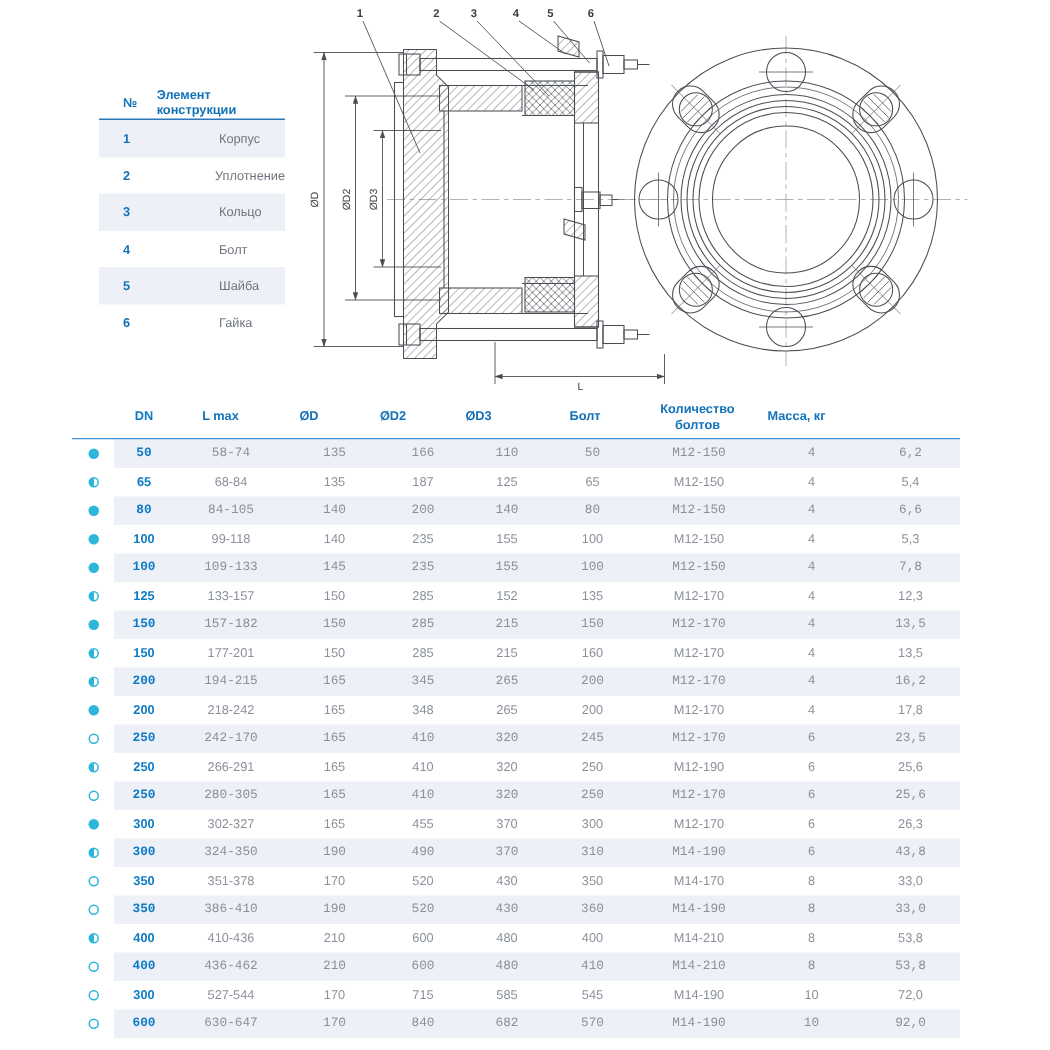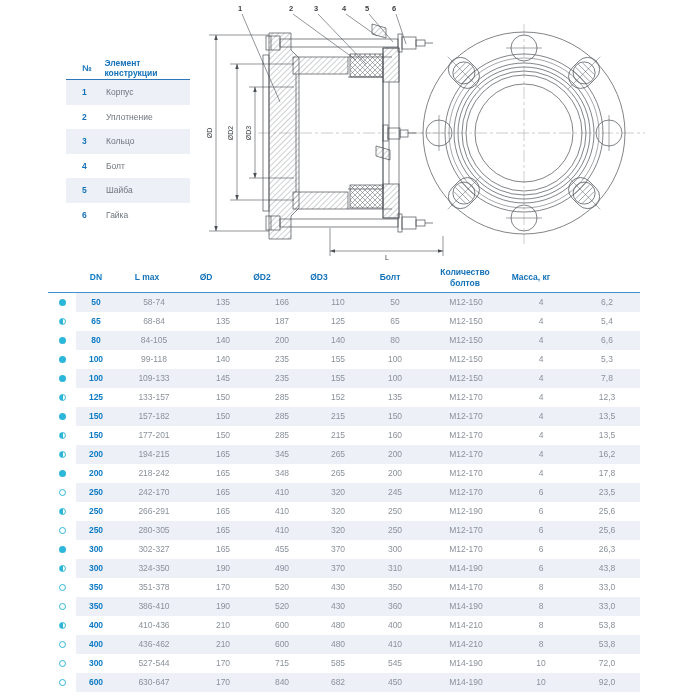--- a/index.html
+++ b/index.html
@@ -8,32 +8,32 @@
 
   
   .legend{position:absolute;left:66px;top:56px;width:124px;font-size:8.5px;}
   .legend-head{display:flex;height:23px;align-items:center;
                border-bottom:1.5px solid #2f76b8;color:#1472b8;font-weight:bold;}
   .legend-head .lnum-h{width:40px;padding-left:16px;box-sizing:border-box;}
   .legend-row{display:flex;height:24.5px;align-items:center;}
   .legend-row.alt{background:#edf0f7;}
   .legend-row .lnum{width:40px;padding-left:16px;box-sizing:border-box;
                     color:#1472b8;font-weight:bold;}
-  .legend-row .llabel{color:#6f757e;}
+  .legend-row .llabel{color:#6f757e;margin-left:40px;}
 
   
   .drawing{position:absolute;left:195px;top:0;}
 
   
   .dtable{position:absolute;left:48px;top:263px;width:592px;font-size:8.5px;}
   .thead{display:flex;height:29px;align-items:center;border-bottom:1.5px solid #3f8fd2;
          color:#1472b8;font-weight:bold;}
   .thead .hc{text-align:center;white-space:pre-line;line-height:1.25;}
   .trow{display:flex;height:19px;align-items:center;}
-  .trow.alt{background:linear-gradient(to right,#fff 28px,#edf0f7 28px);}
+  .trow.alt{background:linear-gradient(to right,#fff 28px,#edf0f7 28px);font-family:Liberation Mono, monospace;}
   .cell{text-align:center;line-height:19px;color:#8b919b;}
   .c-marker{width:28px;display:flex;justify-content:center;align-items:center;}
   .c-dn{width:40px;color:#0d7ac4;font-weight:bold;}
   .c-range{width:76px}.c-lmax{width:62px}.c-d{width:56px}.c-d2{width:56px}
   .c-d3{width:58px}.c-bolt{width:84px}.c-qty{width:66px}.c-mass{width:66px}
 
   .marker{width:7px;height:7px;border-radius:50%;box-sizing:border-box;}
   .m-filled{background:#2cb6d9;}
   .m-half{border:1.5px solid #2cb6d9;background:linear-gradient(90deg,#2cb6d9 55%,#fff 45%);}
   .m-open{border:1.6px solid #2cb6d9;background:#fff;}
@@ -545,21 +545,21 @@
     </div>
         <div class="trow alt">
       <div class="cell c-marker">
         <span class="marker m-open"></span>
       </div>
       <div class="cell val c-dn">600</div>
       <div class="cell val c-range">630-647</div>
       <div class="cell val c-lmax">170</div>
       <div class="cell val c-d">840</div>
       <div class="cell val c-d2">682</div>
-      <div class="cell val c-d3">450</div>
+      <div class="cell val c-d3">570</div>
       <div class="cell val c-bolt">M14-190</div>
       <div class="cell val c-qty">10</div>
       <div class="cell val c-mass">92,0</div>
     </div>
       </div>
   </div>
 
 </div>
 
 </body></html>

